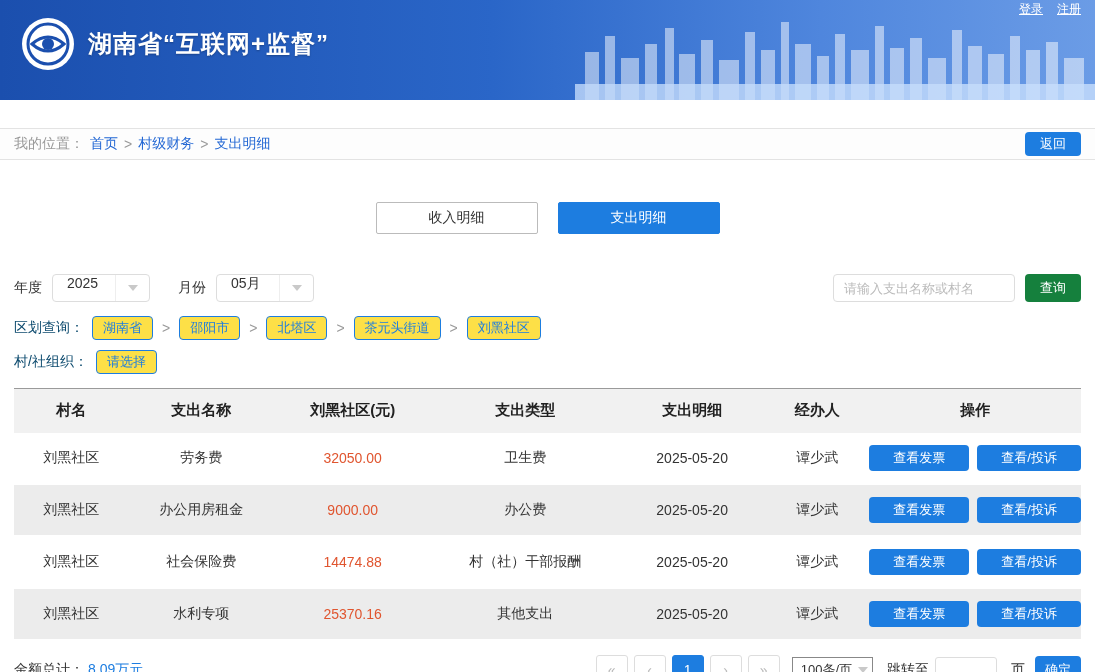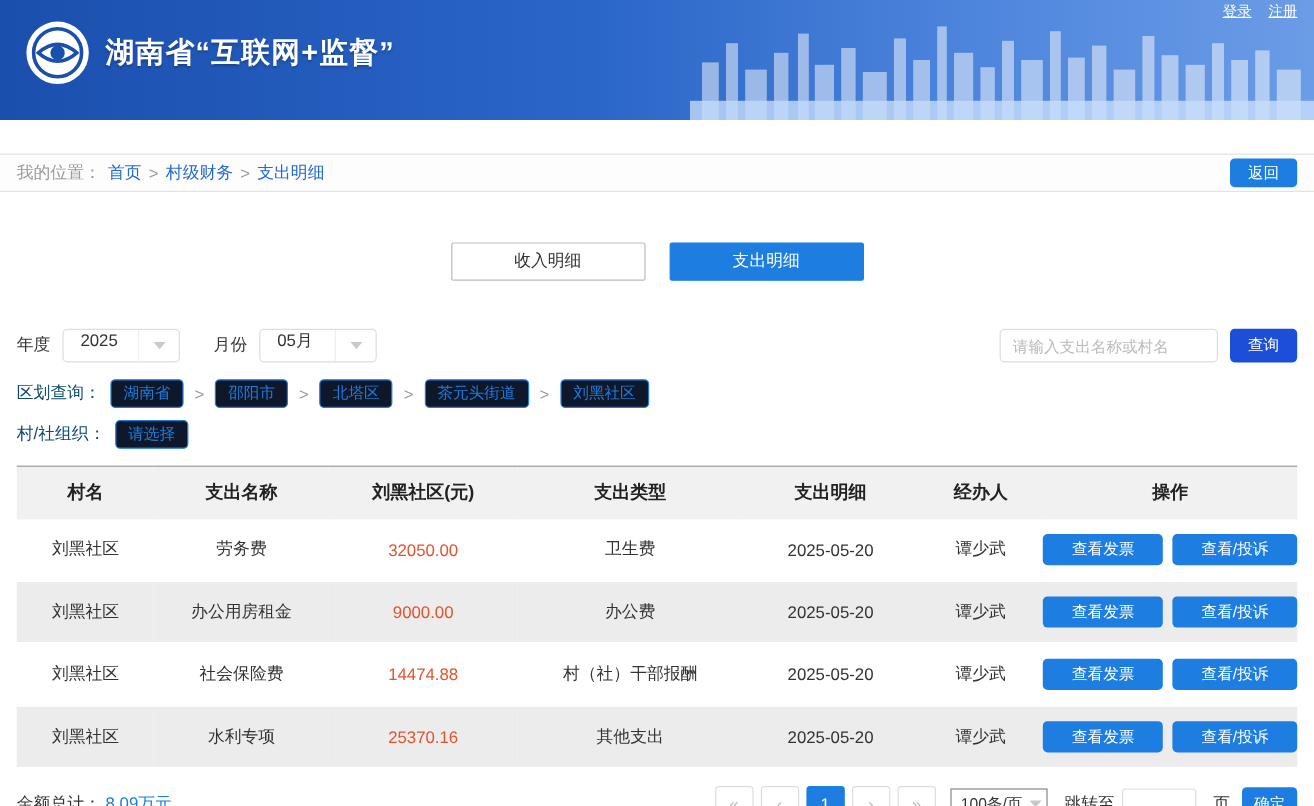--- a/index.html
+++ b/index.html
@@ -42,26 +42,26 @@
     height:28px; background:#fff; margin-right:28px; cursor:pointer; }
   .select-value { padding:0 14px; min-width:62px; color:#333; }
   .select-caret { width:34px; height:100%; border-left:1px solid #eee; display:flex;
     align-items:center; justify-content:center; }
   .caret { width:0; height:0; border-left:5px solid transparent; border-right:5px solid transparent;
     border-top:6px solid #c9c9c9; }
   .filter-right { margin-left:auto; display:flex; align-items:center; gap:10px; }
   .search-input { width:182px; height:28px; border:1px solid #ddd; border-radius:4px; padding:0 10px;
     font-size:13px; color:#333; }
   .search-input::placeholder { color:#bbb; }
-  .query-btn { background:#1d4ed8; color:#fff; border:none; border-radius:4px; width:56px; height:28px;
+  .query-btn { background:#15803d; color:#fff; border:none; border-radius:4px; width:56px; height:28px;
     font-size:13px; cursor:pointer; }
 
   .region-row { display:flex; align-items:center; margin-top:14px; flex-wrap:wrap; }
   .region-label { color:#0c4a6e; margin-right:8px; }
-  .region-btn { background:#0f172a; border:1px solid #1d7de0; color:#1d7de0; border-radius:4px;
+  .region-btn { background:#fde047; border:1px solid #1d7de0; color:#1d7de0; border-radius:4px;
     height:24px; padding:0 10px; font-size:13px; cursor:pointer; }
   .region-sep { color:#999; margin:0 9px; }
 
   .org-row { display:flex; align-items:center; margin-top:10px; }
 
   
   table { width:100%; border-collapse:collapse; margin-top:14px; }
   thead tr { background:#f1f1f1; border-top:1px solid #9a9a9a; }
   thead th { height:44px; font-size:15px; font-weight:bold; color:#222; }
   tbody td { height:50px; text-align:center; font-size:14px; color:#333; }

